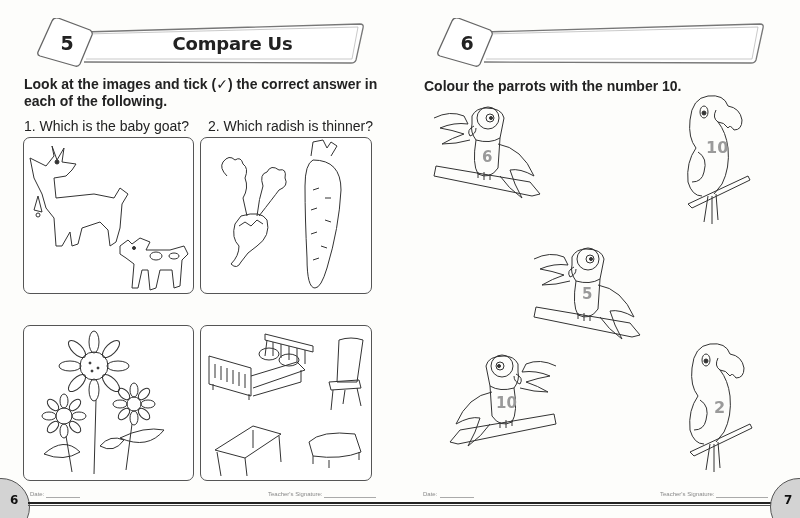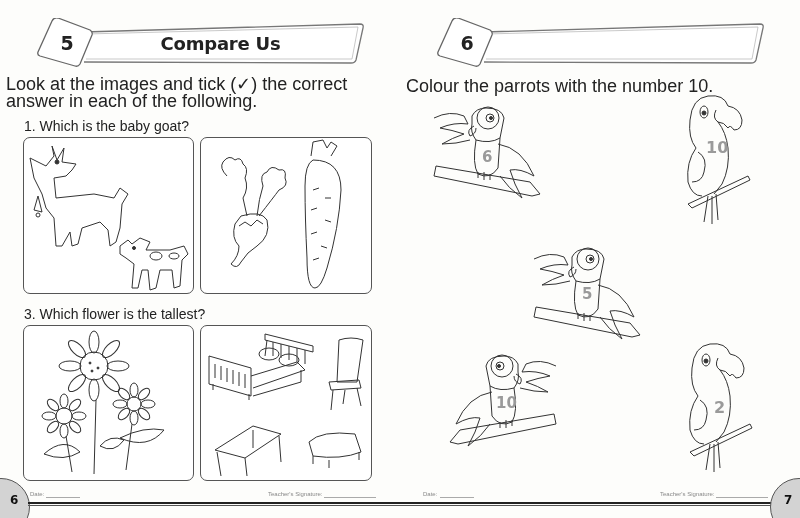--- a/index.html
+++ b/index.html
@@ -8,24 +8,24 @@
 
   .page { position: absolute; top: 0; width: 400px; height: 518px; }
   .page.left { left: 0; }
   .page.right { left: 400px; }
 
   
   .banner { position: absolute; top: 18px; left: 0; width: 400px; height: 60px; }
   .banner svg { position: absolute; left: 0; top: 0; }
   .banner .num { position: absolute; left: 52px; top: 14px; width: 30px; text-align: center;
     font-family: "DejaVu Sans", sans-serif; font-weight: bold; font-size: 19px; color: #222; }
-  .banner .title { position: absolute; left: 88px; top: 15px; width: 265px; text-align: center;
+  .banner .title { position: absolute; left: 100px; top: 15px; width: 265px; text-align: center;
     font-family: "DejaVu Sans", sans-serif; font-weight: bold; font-size: 18px; color: #222; letter-spacing: -0.2px; }
 
-  .instr { position: absolute; left: 6px; top: 76px; width: 360px; font-weight: normal; font-size: 18px; line-height: 17px; color: #222; }
+  .instr { position: absolute; left: 24px; top: 76px; width: 360px; font-weight: bold; font-size: 14px; line-height: 17px; color: #222; }
 
   .q { position: absolute; font-size: 14px; color: #222; }
 
   .box { position: absolute; border: 1.2px solid #555; border-radius: 7px; background: #fff; }
   .box svg { position: absolute; left: 0; top: 0; }
 
   
   .footer-line { position: absolute; top: 502px; height: 4px; border-top: 2px solid #222; border-bottom: 1px solid #555; }
   .foot-label { position: absolute; top: 491px; font-size: 6px; color: #888; }
   .foot-blank { position: absolute; top: 497px; height: 1px; background: #aaa; }
@@ -46,20 +46,21 @@
       <path d="M86 16 L358 9 L352 41 L86 41" fill="none" stroke="#bbb" stroke-width="0.8"></path>
       <path d="M58 0 L90 12 Q93 14 92 17 L80 46 Q78 49 75 48 L40 38 Q37 37 38 34 L52 3 Q54 -1 58 0 Z" fill="#fff" stroke="#666" stroke-width="1.3"></path>
     </svg>
     <div class="num">5</div>
     <div class="title">Compare Us</div>
   </div>
 
   <div class="instr">Look at the images and tick (✓) the correct answer in each of the following.</div>
 
   <div class="q" style="left:24px; top:118px;">1. Which is the baby goat?</div>
+  <div class="q" style="left:208px; top:118px;">2. Which radish is thinner?</div>
 
   <div class="box" style="left:23px; top:137px; width:171px; height:157px;">
     <svg width="171" height="157" fill="none" stroke="#333" stroke-width="1">
 
       <path d="M6 20 L22 28 L30 18 L28 8 L33 22 L40 10 L38 24 L52 26 L48 32 L42 38 L30 40 L32 60 L70 56 L90 60 L96 50 L104 56 L98 66 L96 90 L92 104 L86 108 L84 92 L76 84 L58 90 L54 106 L48 108 L46 94 L38 108 L32 108 L30 80 L22 70 L18 56 L10 40 Z"></path>
       <circle cx="33" cy="24" r="2" fill="#333"></circle>
       <path d="M14 58 L10 72 L18 74 Z"></path>
       <circle cx="14" cy="77" r="2"></circle>
 
       <path d="M96 108 L104 102 L108 106 L116 100 L126 104 L122 112 L146 112 L160 108 L164 116 L158 122 L156 148 L150 150 L148 132 L136 132 L132 150 L126 152 L124 132 L118 132 L114 150 L108 150 L110 126 L102 120 L96 116 Z"></path>
@@ -74,21 +75,20 @@
       <path d="M26 38 Q18 30 22 24 Q28 16 34 22 Q40 18 42 26 Q48 30 44 40 Q48 50 42 60 L46 78"></path>
       <path d="M56 78 Q58 60 62 48 Q58 36 66 34 Q70 26 78 32 Q86 30 84 40 Q88 48 78 52 Q72 60 58 78"></path>
       <path d="M40 78 Q60 72 66 82 Q70 98 56 108 Q46 114 40 124 Q36 132 30 126 Q38 118 38 108 Q30 100 34 86 Z"></path>
       <path d="M38 88 L44 84 L50 88 L56 82 L62 86"></path>
       <path d="M110 18 L112 4 L122 2 L126 10 L130 4 L136 8 L130 18"></path>
       <path d="M112 22 Q140 22 140 52 Q138 90 126 130 Q120 150 114 150 Q106 150 106 120 Q104 80 104 48 Q104 26 112 22 Z"></path>
       <path d="M112 52 L118 50 M124 60 L130 60 M110 72 L116 70 M124 82 L130 84 M110 96 L116 94 M120 108 L126 110 M112 122 L118 120"></path>
     </svg>
   </div>
 
-  <div class="q" style="left:24px; top:306px;">3. Which flower is the tallest?</div>
 
   <div class="box" style="left:23px; top:325px; width:171px; height:156px;">
     <svg width="171" height="156" fill="none" stroke="#333" stroke-width="1">
       <g transform="translate(70,40)">
         <circle r="14"></circle>
         <g id="petalsBig">
           <ellipse cx="0" cy="-24" rx="5" ry="11"></ellipse>
           <ellipse cx="0" cy="24" rx="5" ry="11"></ellipse>
           <ellipse cx="-24" cy="0" rx="11" ry="5"></ellipse>
           <ellipse cx="24" cy="0" rx="11" ry="5"></ellipse>

